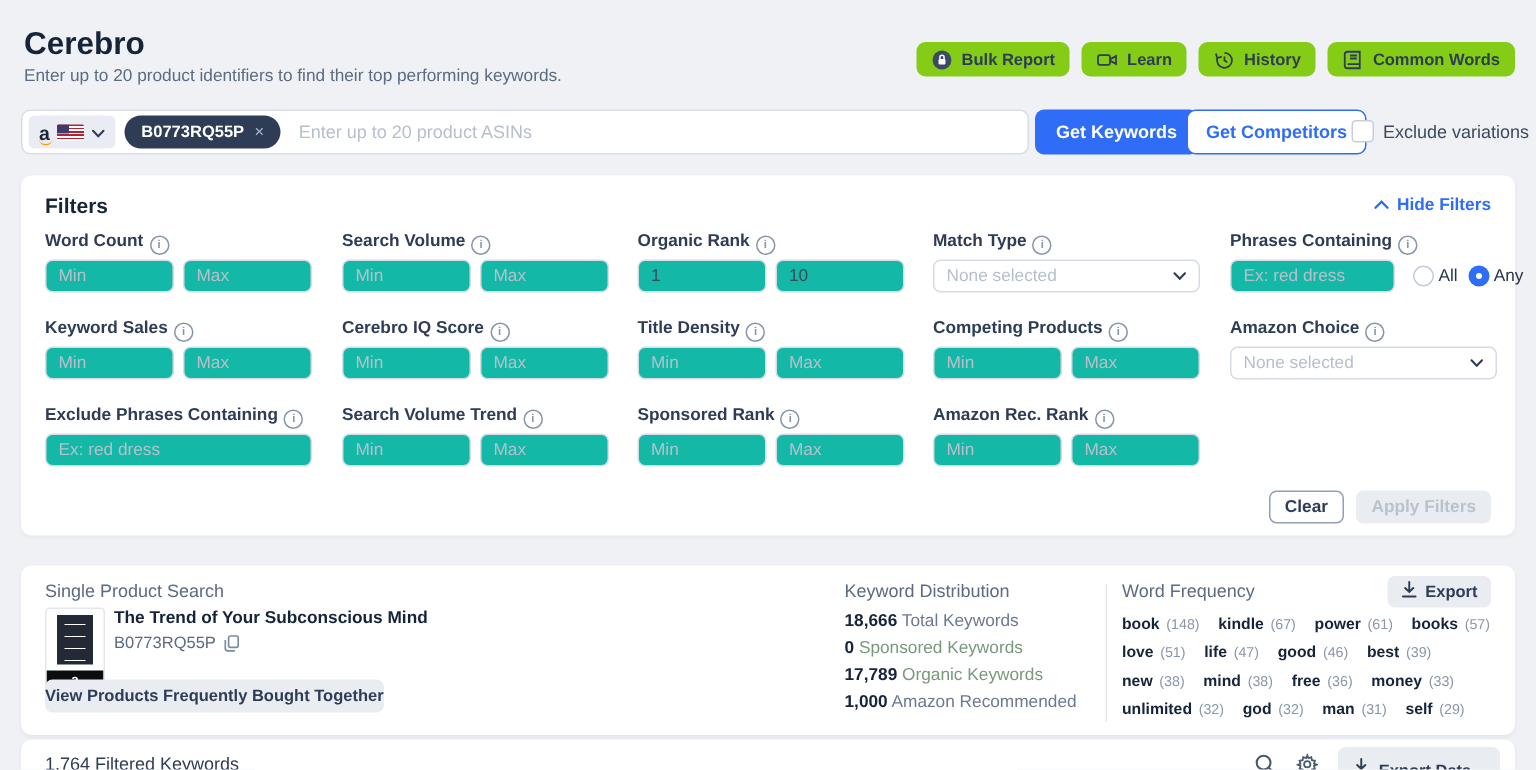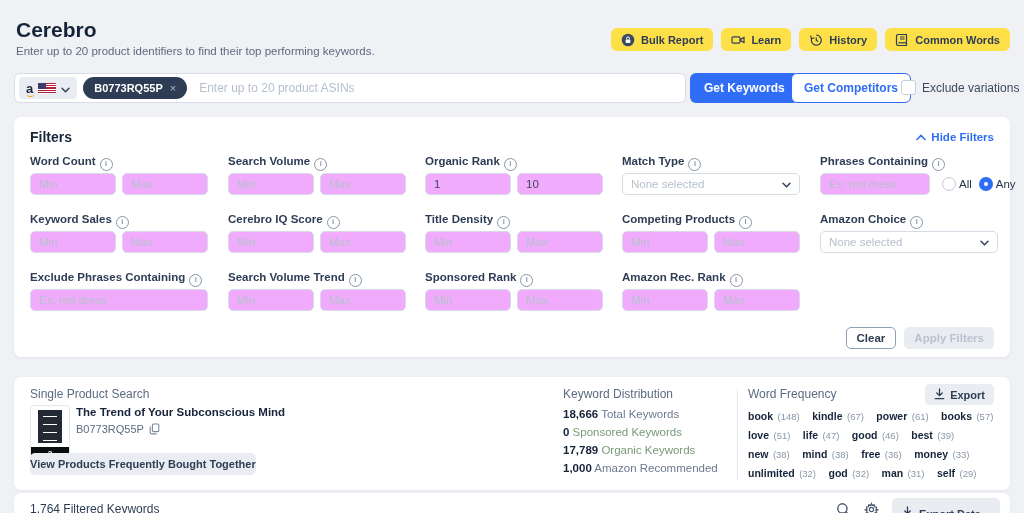--- a/index.html
+++ b/index.html
@@ -5,21 +5,21 @@
   html,body{margin:0;padding:0;}
   body{width:1024px;height:513px;overflow:hidden;background:#eff1f4;
        font-family:"Liberation Sans",sans-serif;color:#26344a;}
   #app{position:relative;width:1024px;height:506px;margin-top:12px;}
 
   
   .page-title{position:absolute;left:16px;top:6px;font-size:21px;font-weight:bold;color:#16243a;}
   .page-sub{position:absolute;left:16px;top:33px;font-size:11.5px;color:#5b6b80;}
   .hdr-actions{position:absolute;right:14px;top:16px;display:flex;gap:8px;}
   .pill-btn{display:inline-flex;align-items:center;gap:6px;height:23px;padding:0 10px;
-            background:#fde047;border-radius:6px;font-size:11px;font-weight:bold;color:#2e3d55;
+            background:#84cc16;border-radius:6px;font-size:11px;font-weight:bold;color:#2e3d55;
             cursor:pointer;white-space:nowrap;}
   .pill-btn svg{display:block;}
 
   
   .search-wrap{position:absolute;left:14px;top:61px;width:672px;height:30px;background:#fff;
                border:1px solid #d8dee7;border-radius:6px;box-sizing:border-box;display:flex;align-items:center;}
   .mkt-select{display:flex;align-items:center;gap:5px;height:22px;margin-left:4px;padding:0 7px;
               background:#e9edf3;border-radius:4px;cursor:pointer;}
   .amz-a{position:relative;font-weight:800;font-size:13px;line-height:13px;color:#1b2533;}
   .amz-a::after{content:"";position:absolute;left:0;right:-2px;bottom:-2px;height:4px;
@@ -51,21 +51,21 @@
   
   .card{position:absolute;background:#fff;border-radius:7px;box-shadow:0 1px 3px rgba(20,35,60,.06);}
   #filters-card{left:14px;top:105px;width:996px;height:240px;}
   .filters-title{position:absolute;left:16px;top:12px;font-size:14px;font-weight:bold;color:#16243a;}
   .hide-filters{position:absolute;right:16px;top:14px;display:flex;align-items:center;gap:5px;
                 color:#2f6df6;font-size:11.5px;font-weight:bold;cursor:pointer;}
   .ffield{position:absolute;width:192px;}
   .flabel{font-size:11.5px;font-weight:bold;color:#2e3d55;height:15px;white-space:nowrap;}
   .finputs{display:flex;gap:6px;margin-top:3px;}
   .fin{width:86px;height:22px;border:1px solid #d6dce5;border-radius:5px;padding:0 8px;
-       font-size:11.5px;color:#3c4a5d;box-sizing:border-box;outline:none;background:#f0abfc;
+       font-size:11.5px;color:#3c4a5d;box-sizing:border-box;outline:none;background:#14b8a6;
        font-family:"Liberation Sans",sans-serif;}
   .fin::placeholder{color:#b6c0cd;}
   .fin.wide{width:178px;}
   .fin.phr{width:110px;}
   .fselect{display:flex;align-items:center;justify-content:space-between;width:178px;height:22px;
            border:1px solid #d6dce5;border-radius:5px;padding:0 8px;box-sizing:border-box;
            font-size:11.5px;color:#b6c0cd;background:#fff;cursor:pointer;margin-top:3px;}
   .radio-grp{display:flex;align-items:center;gap:3px;margin-left:6px;}
   .radio{width:14px;height:14px;border-radius:50%;box-sizing:border-box;cursor:pointer;flex:none;}
   .radio.off{border:1.5px solid #c3ccd8;background:#fff;}

